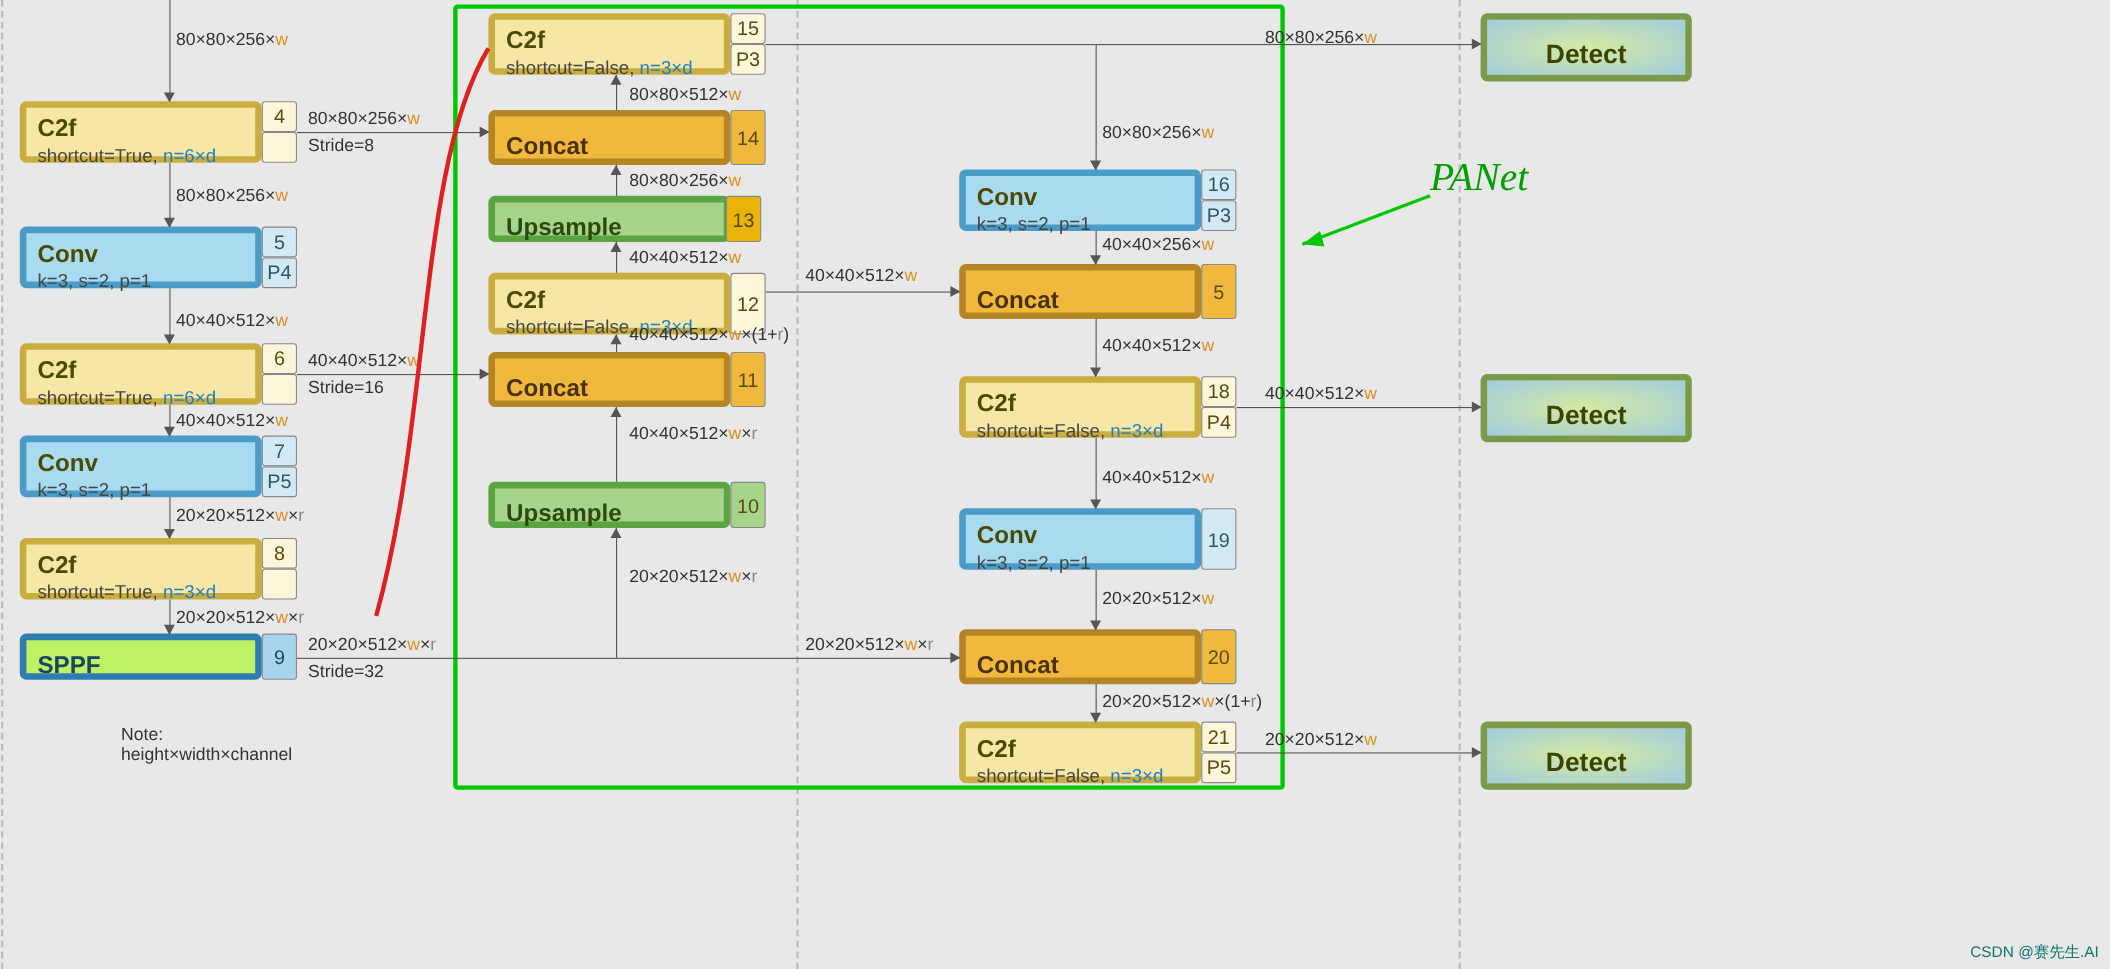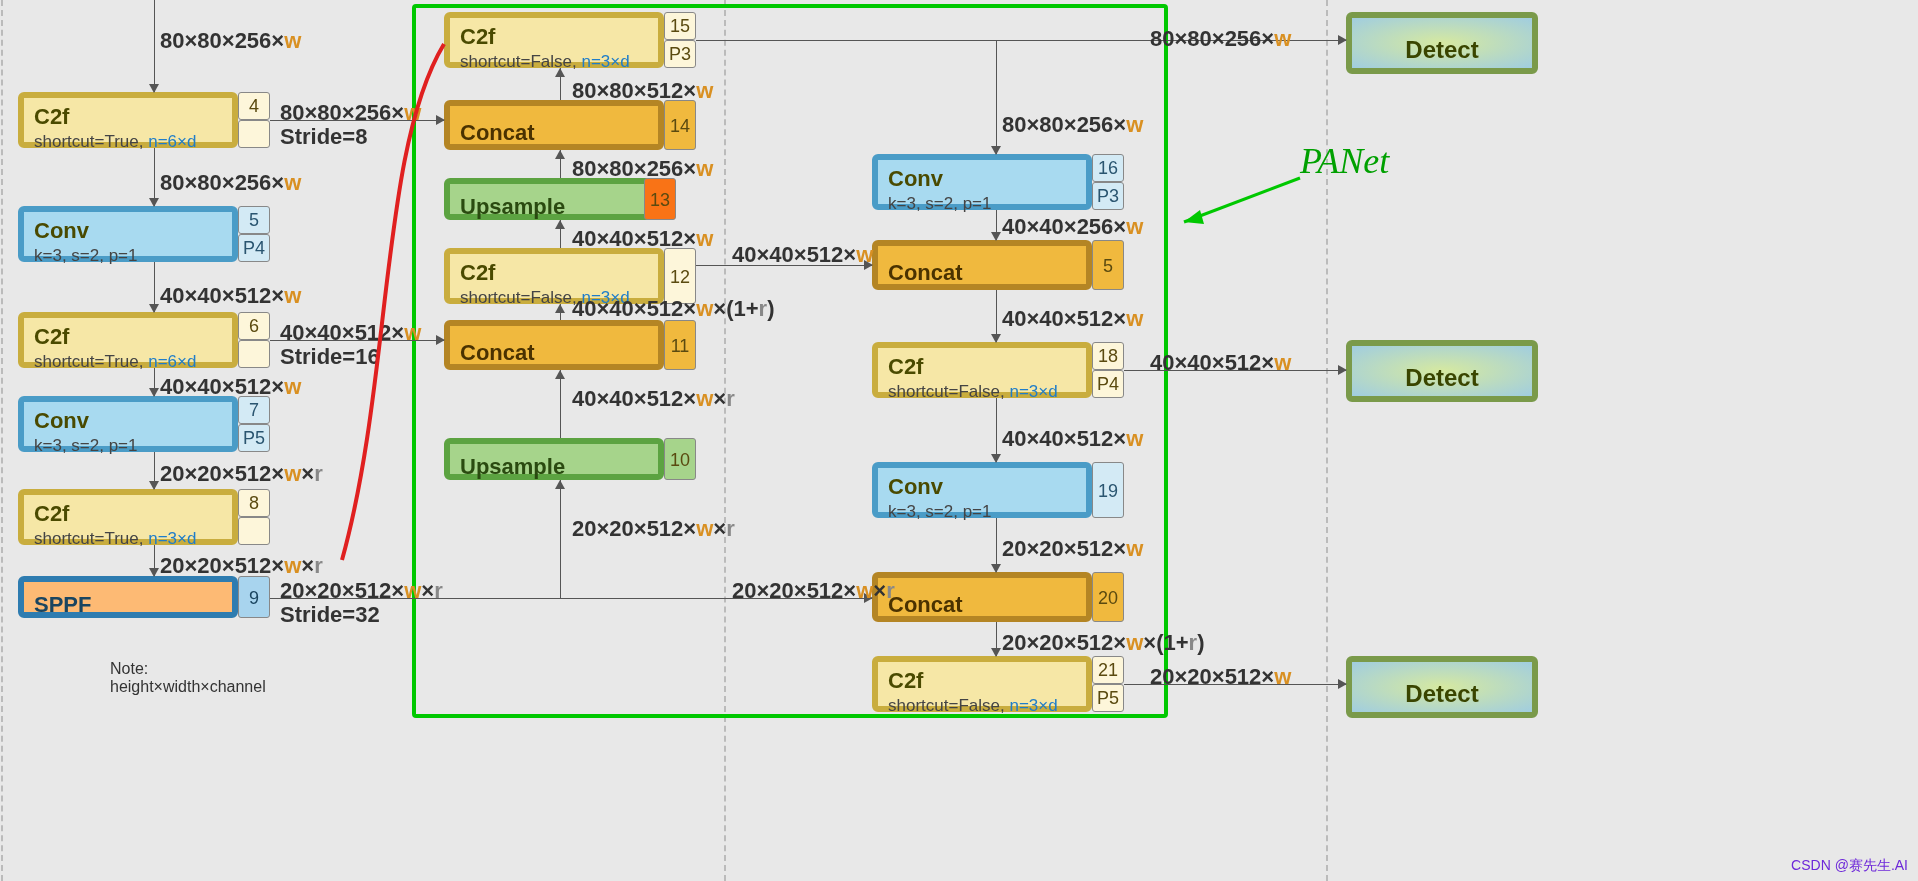--- a/index.html
+++ b/index.html
@@ -19,21 +19,21 @@
     font-size: 20px;
     padding: 6px 10px;
     color: #333;
   }
   .title { font-weight: bold; font-size: 22px; color: #4a4a00; }
   .sub { font-size: 17px; color: #444; margin-top: 2px; }
   .c2f { background: #f6e7a6; border-color: #c9ad3e; }
   .conv { background: #a8daf0; border-color: #4a9cc7; }
   .up { background: #a6d48b; border-color: #5ca341; }
   .concat { background: #f0b93e; border-color: #b48524; font-weight: bold; color: #4a3200; font-size: 22px; padding-top: 14px; }
-  .sppf { background: #fdba74; border-color: #2e7cb0; font-weight: bold; color: #1a4560; font-size: 22px; padding-top: 10px; }
+  .sppf { background: #bef264; border-color: #2e7cb0; font-weight: bold; color: #1a4560; font-size: 22px; padding-top: 10px; }
   .detect {
     background: radial-gradient(ellipse at 50% 50%, #d6e9a0 0%, #a0cde0 100%);
     border-color: #7a9a4a;
     font-weight: bold;
     color: #3a4500;
     font-size: 24px;
     text-align: center;
     padding-top: 18px;
   }
   .idcell {
@@ -41,35 +41,35 @@
     border: 1px solid #888;
     border-radius: 3px;
     background: #fdf6da;
     font-size: 18px;
     text-align: center;
     color: #5a4a10;
     line-height: 26px;
   }
   .idcell.blue { background: #d3eaf5; color: #2a5570; }
   .idcell.bluedark { background: #a8d4ee; color: #1a4560; }
-  .label { position: absolute; font-size: 22px; color: #333; font-weight: bold; }
+  .label { position: absolute; font-size: 16px; color: #333; }
   .w { color: #d99022; }
   .d { color: #1f7dc9; }
   .r { color: #888; }
   .arrowhead { position: absolute; width: 0; height: 0; }
   .arrow-down { border-left: 5px solid transparent; border-right: 5px solid transparent; border-top: 9px solid #555; }
   .arrow-right { border-top: 5px solid transparent; border-bottom: 5px solid transparent; border-left: 9px solid #555; }
   .arrow-up { border-left: 5px solid transparent; border-right: 5px solid transparent; border-bottom: 9px solid #555; }
   .line-v { position: absolute; width: 1px; background: #555; }
   .line-h { position: absolute; height: 1px; background: #555; }
   .dash-v { position: absolute; width: 0; border-left: 2px dashed #bbb; }
   .greenbox { position: absolute; border: 4px solid #00c800; border-radius: 4px; }
   .panet { position: absolute; color: #00a000; font-size: 36px; font-style: italic; font-family: serif; }
   .note { position: absolute; font-size: 16px; color: #333; }
-  .watermark { position: absolute; font-size: 14px; color: #6d28d9; }
+  .watermark { position: absolute; font-size: 14px; color: #0f766e; }
   svg.overlay { position: absolute; top: 0; left: 0; pointer-events: none; }
 </style>
 </head>
 <body>
 
 <div class="dash-v" style="left:1px; top:0; height:881px;"></div>
 <div class="dash-v" style="left:724px; top:0; height:881px;"></div>
 <div class="dash-v" style="left:1326px; top:0; height:881px;"></div>
 
 <div class="greenbox" style="left:412px; top:4px; width:756px; height:714px;"></div>
@@ -122,21 +122,21 @@
 <div class="idcell" style="left:664px; top:40px; width:32px; height:28px;">P3</div>
 
 <div class="box concat" style="left:444px; top:100px; width:220px; height:50px;">
   <span>Concat</span>
 </div>
 <div class="idcell" style="left:664px; top:100px; width:32px; height:50px; line-height:50px; background:#f0b93e;">14</div>
 
 <div class="box up" style="left:444px; top:178px; width:220px; height:42px; padding-top:10px; font-weight:bold; color:#2a4a10; font-size:22px;">
   <span>Upsample</span>
 </div>
-<div class="idcell" style="left:644px; top:178px; width:32px; height:42px; line-height:42px; background:#f97316;">13</div>
+<div class="idcell" style="left:660px; top:178px; width:32px; height:42px; line-height:42px; background:#eab308;">13</div>
 
 <div class="box c2f" style="left:444px; top:248px; width:220px; height:56px;">
   <div class="title">C2f</div>
   <div class="sub"><span>shortcut=False, </span><span class="d">n=3×d</span></div>
 </div>
 <div class="idcell" style="left:664px; top:248px; width:32px; height:56px; line-height:56px;text-align:center;">12</div>
 
 <div class="box concat" style="left:444px; top:320px; width:220px; height:50px;">
   <span>Concat</span>
 </div>

